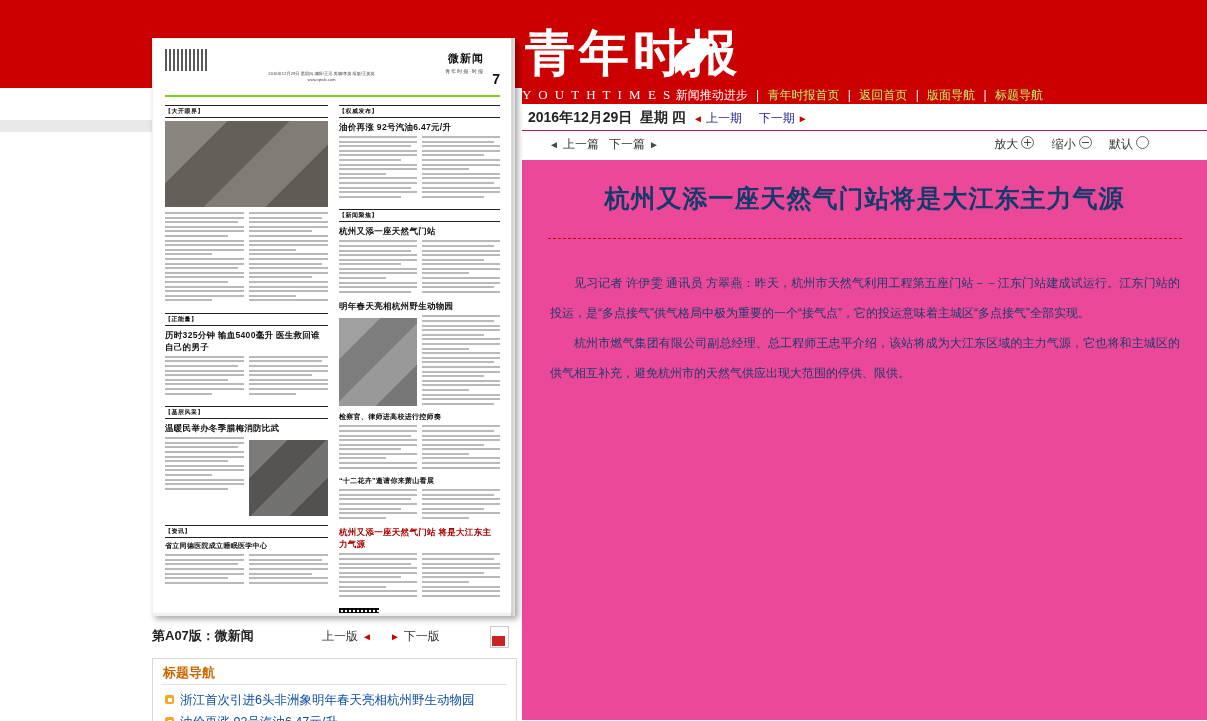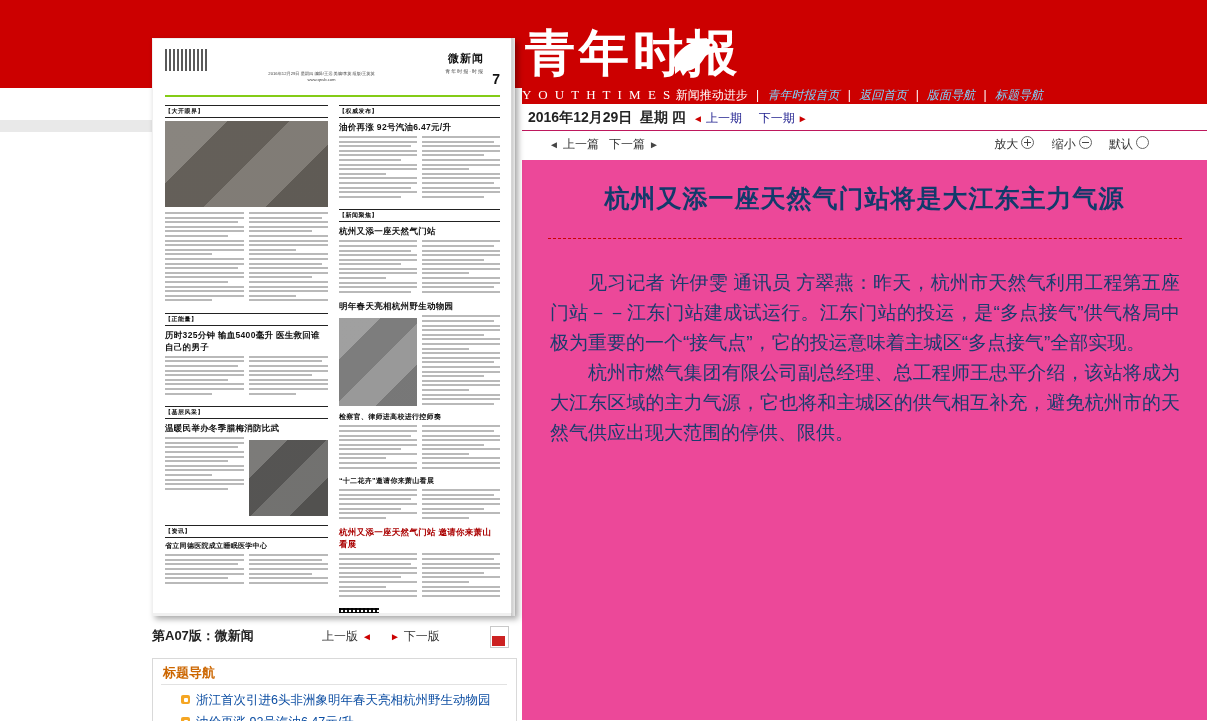--- a/index.html
+++ b/index.html
@@ -76,23 +76,22 @@
     line-height: 18px;
     white-space: nowrap;
   }
   .masthead-nav .en {
     font-family: "Liberation Serif", serif;
     letter-spacing: 2px;
     font-size: 13px;
   }
   .masthead-nav .cn { font-size: 12px; }
   .masthead-nav a {
-    color: #7dd3fc;
+    color: #bef264;
     text-decoration: none;
-    font-style: italic;
   }
   .masthead-nav .sep { padding: 0 5px; color: #ffffff; }
 
   
   .datebar {
     position: absolute;
     left: 522px;
     top: 104px;
     width: 685px;
     height: 26px;
@@ -202,21 +201,21 @@
     position: absolute;
     left: 26px; top: 78px;
     width: 634px;
     height: 0;
     border-top: 1px dashed #cc0000;
   }
   .article-body {
     position: absolute;
     left: 28px; top: 108px;
     width: 630px;
-    font-size: 19px;
+    font-size: 12px;
     line-height: 30px;
     color: #1b3c6e;
     text-align: justify;
   }
   .article-body p { margin: 0; text-indent: 2em; }
 
   
   .paper-outer {
     position: absolute;
     left: 152px;
@@ -409,21 +408,21 @@
     color: #cc6600;
   }
   .navbox-rule {
     position: absolute;
     left: 8px; top: 25px;
     width: 346px; height: 0;
     border-top: 1px solid #e2e2e2;
   }
   .navitem {
     position: absolute;
-    left: 28px;
+    left: 12px;
     font-size: 12.5px;
     color: #0b4da2;
     white-space: nowrap;
     text-align: right;
   }
   .navitem .bullet {
     display: inline-block;
     width: 9px; height: 9px;
     background: #f5a623;
     border-radius: 2px;
@@ -813,21 +812,21 @@
               <i class="s92"></i>
               <i></i>
               <i></i>
               <i class="s80"></i>
               <i></i>
               <i class="s60"></i>
           </div>
         </div>
 
         <div class="hl red">杭州又添一座天然气门站
-邀请你来萧山看展</div>
+将是大江东主力气源</div>
         <div class="two-col-lines">
           <div class="body-lines">
             <i></i>
               <i></i>
               <i class="s92"></i>
               <i></i>
               <i></i>
               <i class="s80"></i>
               <i></i>
               <i class="s60"></i>

